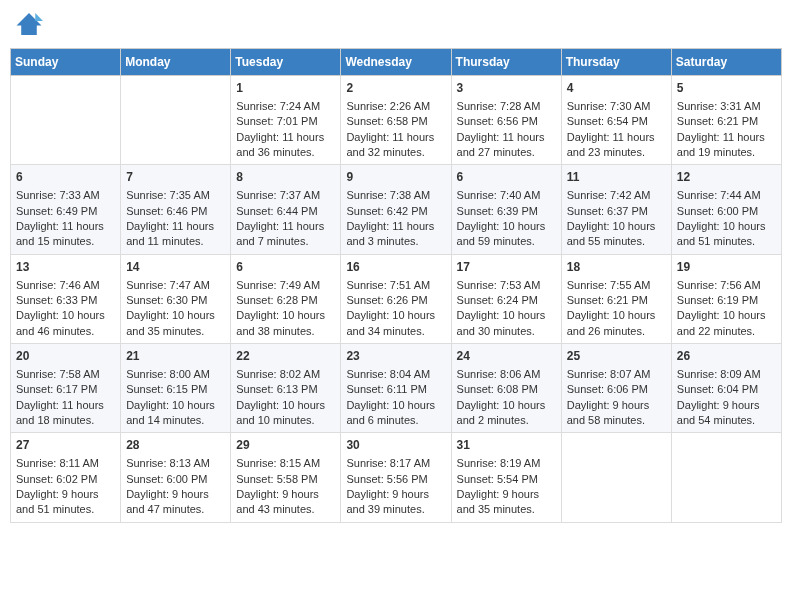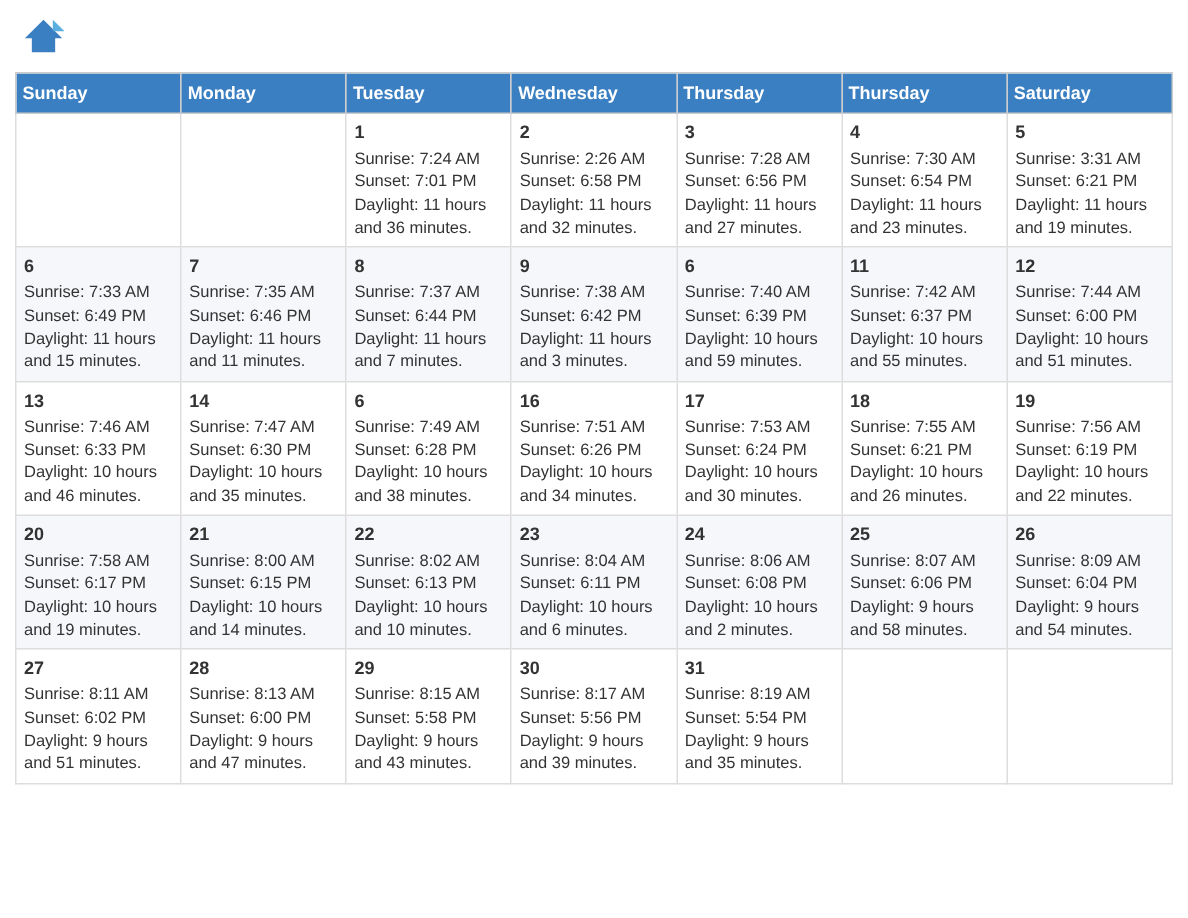--- a/index.html
+++ b/index.html
@@ -140,21 +140,21 @@
       <tr>
         <td><span class="day-number">13</span><span>Sunrise: 7:46 AM</span><br><span>Sunset: 6:33 PM</span><br><span>Daylight: 10 hours and 46 minutes.</span></td>
         <td><span class="day-number">14</span><span>Sunrise: 7:47 AM</span><br><span>Sunset: 6:30 PM</span><br><span>Daylight: 10 hours and 35 minutes.</span></td>
         <td><span class="day-number">6</span><span>Sunrise: 7:49 AM</span><br><span>Sunset: 6:28 PM</span><br><span>Daylight: 10 hours and 38 minutes.</span></td>
         <td><span class="day-number">16</span><span>Sunrise: 7:51 AM</span><br><span>Sunset: 6:26 PM</span><br><span>Daylight: 10 hours and 34 minutes.</span></td>
         <td><span class="day-number">17</span><span>Sunrise: 7:53 AM</span><br><span>Sunset: 6:24 PM</span><br><span>Daylight: 10 hours and 30 minutes.</span></td>
         <td><span class="day-number">18</span><span>Sunrise: 7:55 AM</span><br><span>Sunset: 6:21 PM</span><br><span>Daylight: 10 hours and 26 minutes.</span></td>
         <td><span class="day-number">19</span><span>Sunrise: 7:56 AM</span><br><span>Sunset: 6:19 PM</span><br><span>Daylight: 10 hours and 22 minutes.</span></td>
       </tr>
       <tr>
-        <td><span class="day-number">20</span><span>Sunrise: 7:58 AM</span><br><span>Sunset: 6:17 PM</span><br><span>Daylight: 10 hours and 19 minutes.</span></td>
+        <td><span class="day-number">20</span><span>Sunrise: 7:58 AM</span><br><span>Sunset: 6:17 PM</span><br><span>Daylight: 11 hours and 18 minutes.</span></td>
         <td><span class="day-number">21</span><span>Sunrise: 8:00 AM</span><br><span>Sunset: 6:15 PM</span><br><span>Daylight: 10 hours and 14 minutes.</span></td>
         <td><span class="day-number">22</span><span>Sunrise: 8:02 AM</span><br><span>Sunset: 6:13 PM</span><br><span>Daylight: 10 hours and 10 minutes.</span></td>
         <td><span class="day-number">23</span><span>Sunrise: 8:04 AM</span><br><span>Sunset: 6:11 PM</span><br><span>Daylight: 10 hours and 6 minutes.</span></td>
         <td><span class="day-number">24</span><span>Sunrise: 8:06 AM</span><br><span>Sunset: 6:08 PM</span><br><span>Daylight: 10 hours and 2 minutes.</span></td>
         <td><span class="day-number">25</span><span>Sunrise: 8:07 AM</span><br><span>Sunset: 6:06 PM</span><br><span>Daylight: 9 hours and 58 minutes.</span></td>
         <td><span class="day-number">26</span><span>Sunrise: 8:09 AM</span><br><span>Sunset: 6:04 PM</span><br><span>Daylight: 9 hours and 54 minutes.</span></td>
       </tr>
       <tr>
         <td><span class="day-number">27</span><span>Sunrise: 8:11 AM</span><br><span>Sunset: 6:02 PM</span><br><span>Daylight: 9 hours and 51 minutes.</span></td>
         <td><span class="day-number">28</span><span>Sunrise: 8:13 AM</span><br><span>Sunset: 6:00 PM</span><br><span>Daylight: 9 hours and 47 minutes.</span></td>

